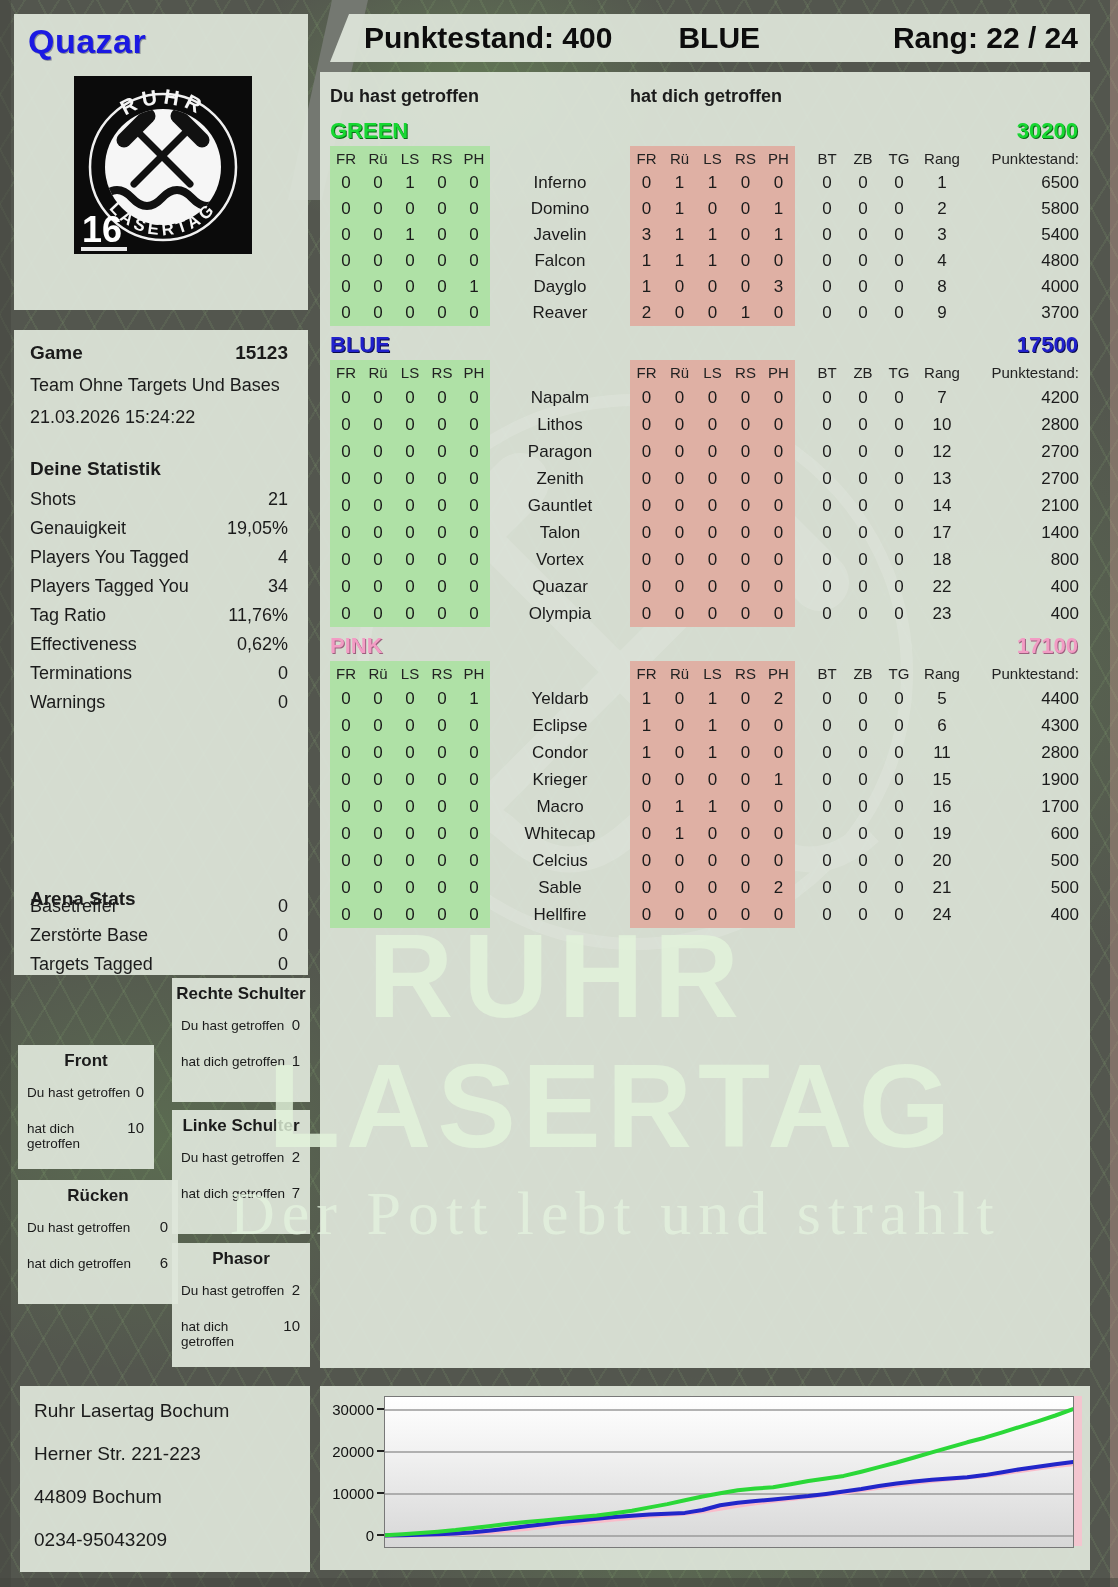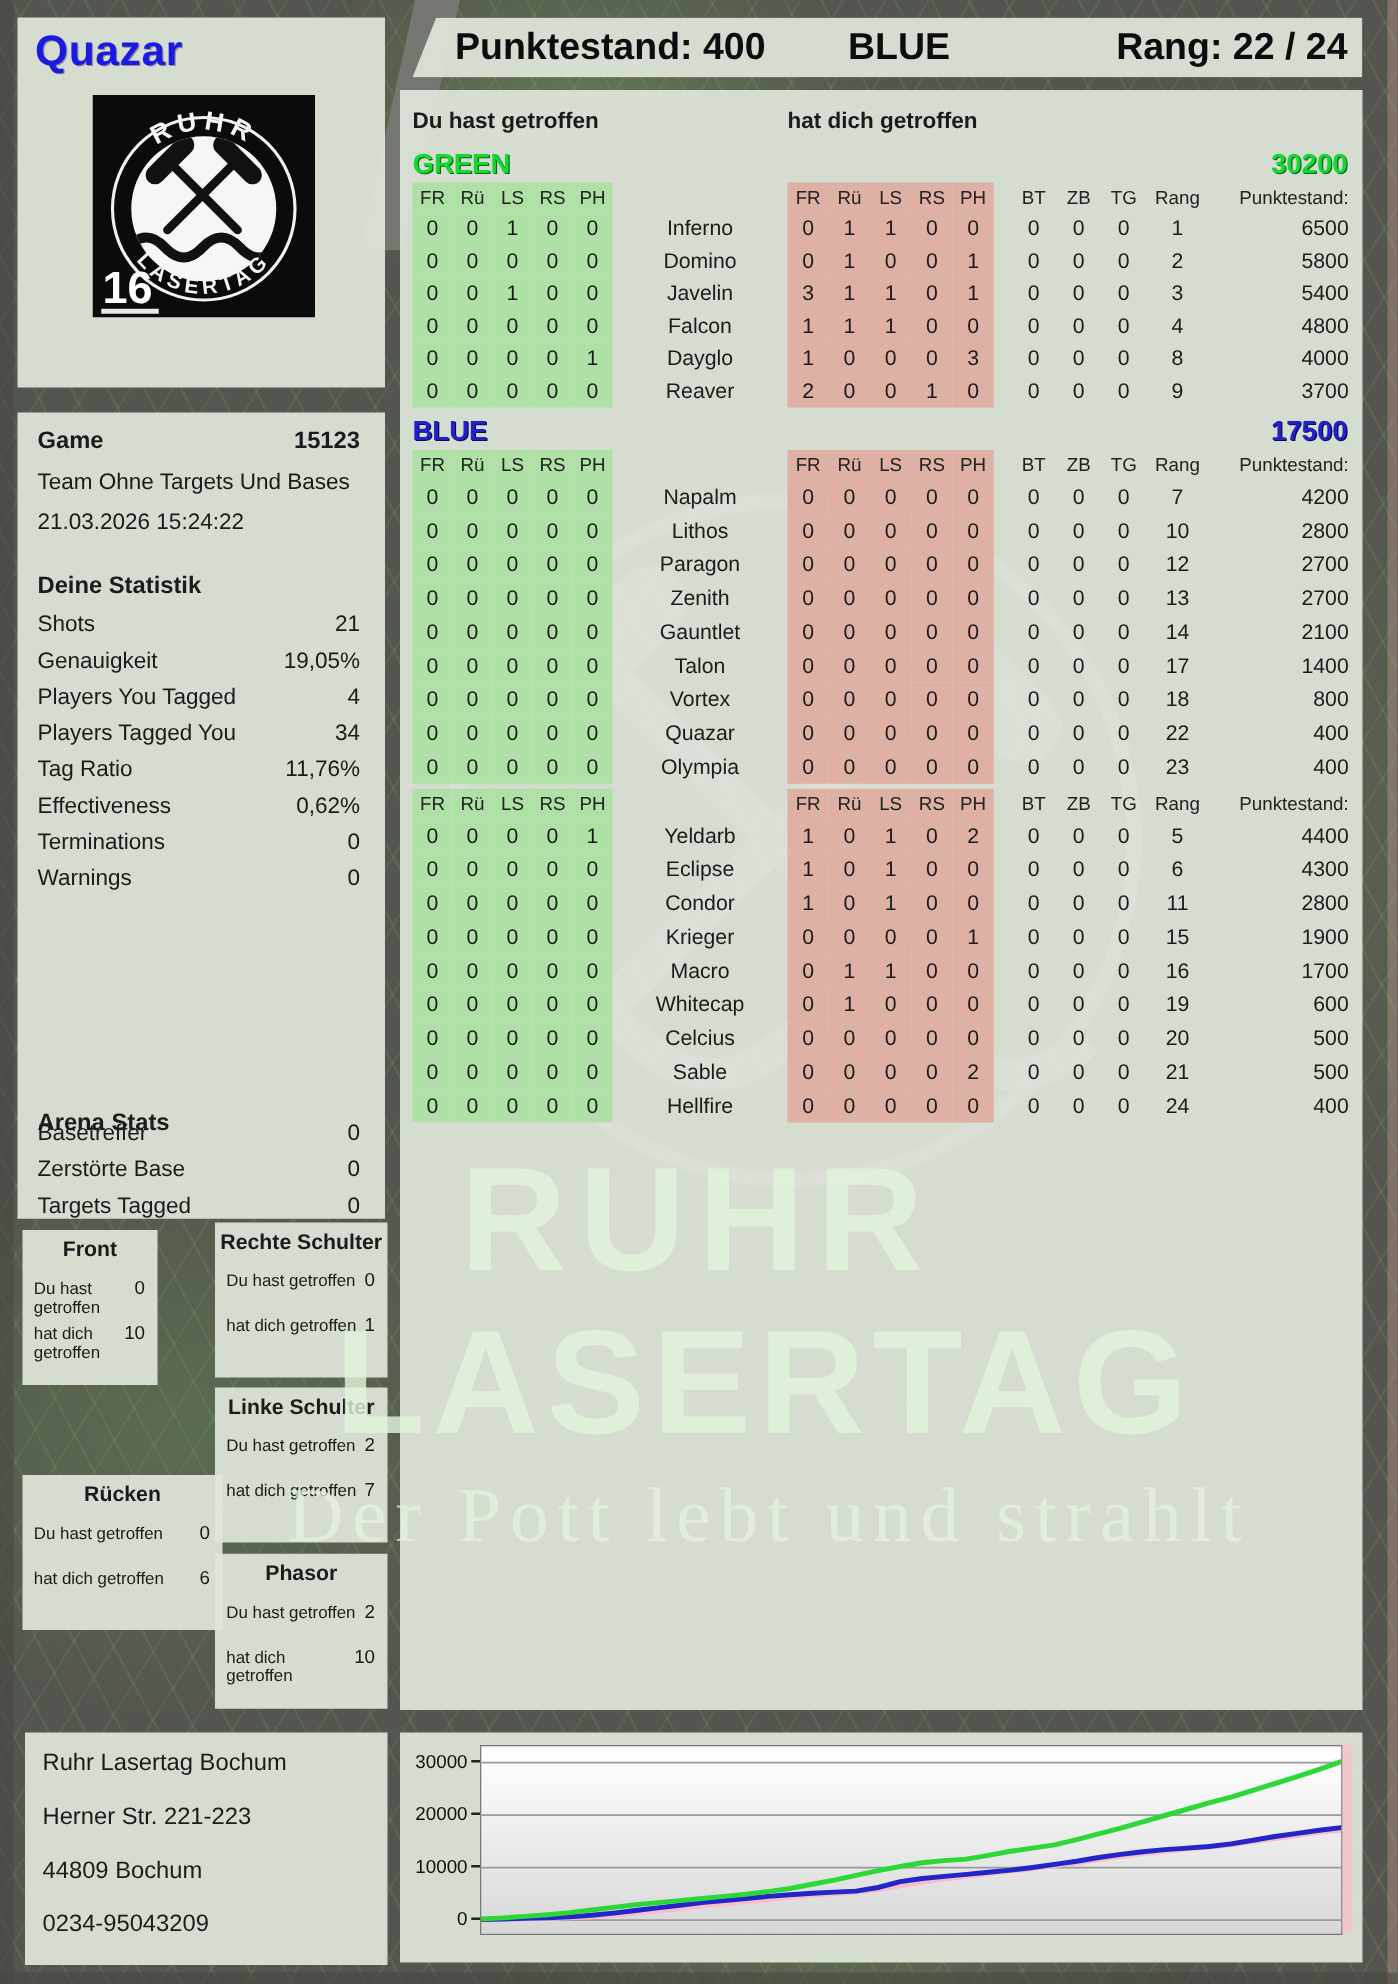--- a/index.html
+++ b/index.html
@@ -500,20 +500,24 @@
             <div class="c r">0</div>
             <div></div>
             <div class="c">0</div>
             <div class="c">0</div>
             <div class="c">0</div>
             <div class="c">23</div>
             <div class="c score">400</div>
           </div>
         </div>
         <div class="tsection t9">
+          <div class="theader">
+            <div style="color: rgb(242, 156, 196); text-shadow: rgb(156, 95, 126) 1px 1px 0px;">PINK</div>
+            <div style="color: rgb(242, 156, 196); text-shadow: rgb(156, 95, 126) 1px 1px 0px;">17100</div>
+          </div>
           <div class="trow colhead">
             <div></div>
             <div class="c g">FR</div>
             <div class="c g">Rü</div>
             <div class="c g">LS</div>
             <div class="c g">RS</div>
             <div class="c g">PH</div>
             <div></div>
             <div class="c r">FR</div>
             <div class="c r">Rü</div>
@@ -770,21 +774,21 @@
     <div class="bp-title">Rechte Schulter</div>
     <div class="bp-row bp-r1">
         <span>Du hast getroffen</span>
         <span class="v">0</span>
       </div>
     <div class="bp-row bp-r2">
         <span>hat dich getroffen</span>
         <span class="v">1</span>
       </div>
   </div>
-  <div class="panel bp-box" style="left:18px;top:984px;width:108px;">
+  <div class="panel bp-box" style="left:18px;top:1045px;width:136px;">
     <div class="bp-title">Front</div>
     <div class="bp-row bp-r1">
         <span>Du hast getroffen</span>
         <span class="v">0</span>
       </div>
     <div class="bp-row bp-r2">
         <span>hat dich getroffen</span>
         <span class="v">10</span>
       </div>
   </div>

